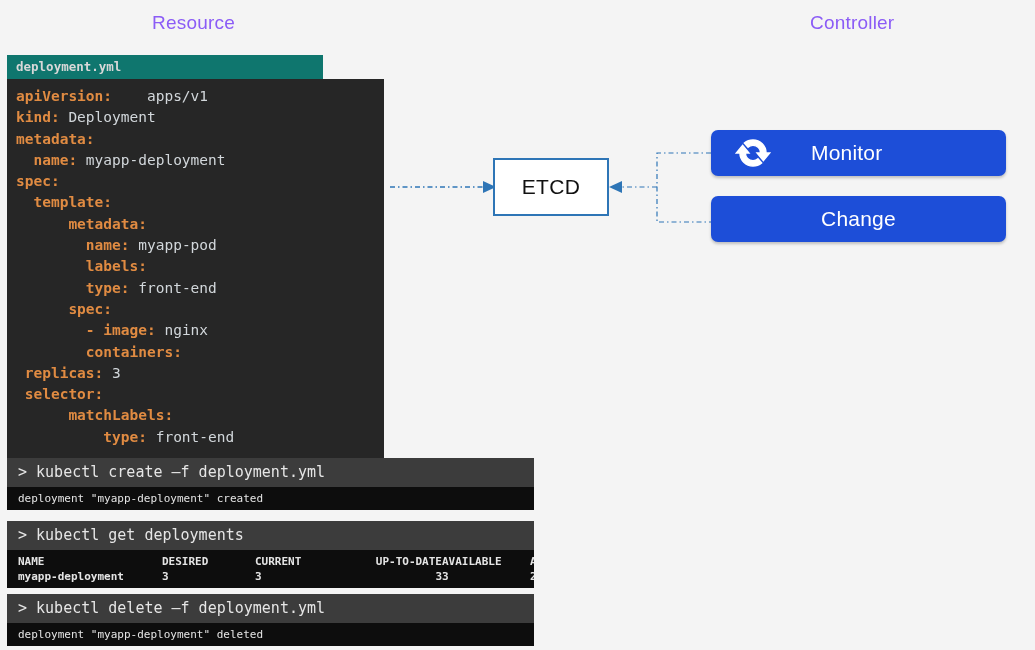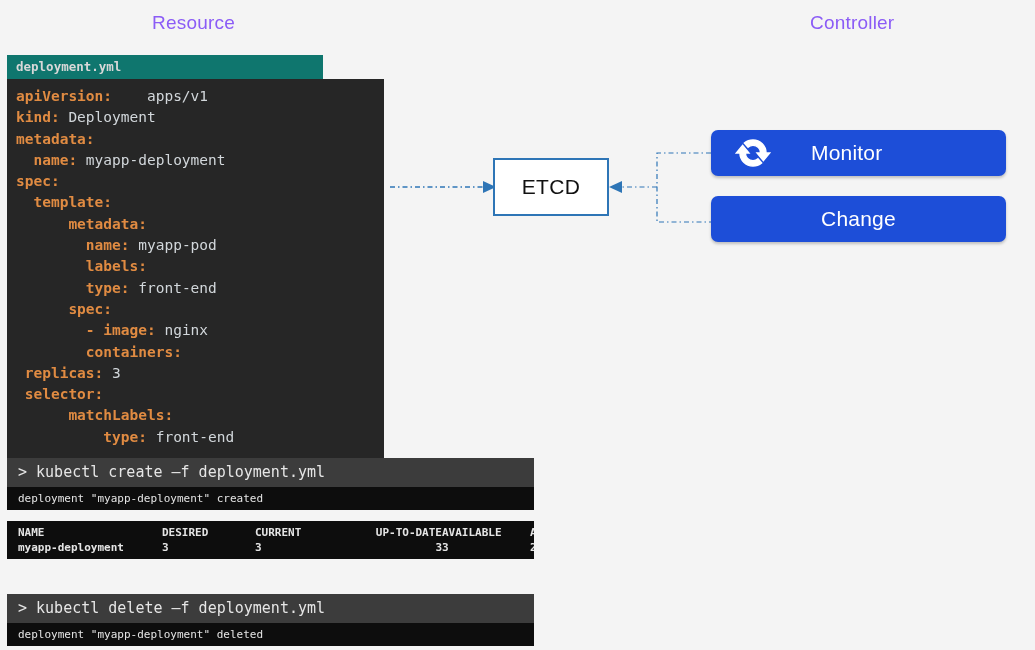--- a/index.html
+++ b/index.html
@@ -183,20 +183,21 @@
       <div class="yline"><span class="yk">          type:</span><span class="yv"> front-end</span></div>
     </div>
 </div>
 
 <div class="term" id="term-create">
   <div class="term-cmd"><span>&gt;</span> <span>kubectl create –f deployment.yml</span></div>
   <div class="term-out">deployment "myapp-deployment" created</div>
 </div>
 
 <div class="term" id="term-get">
+  <div class="term-cmd"><span>&gt;</span> <span>kubectl get deployments</span></div>
   <div class="term-out" id="get-table"><span class="trow"><span class="tcell c-name">NAME</span><span class="tcell c-desired">DESIRED</span><span class="tcell c-current">CURRENT</span><span class="tcell c-uptodate">UP-TO-DATE</span><span class="tcell c-available">AVAILABLE</span><span class="tcell c-age">AGE</span></span><span class="trow"><span class="tcell c-name">myapp-deployment</span><span class="tcell c-desired">3</span><span class="tcell c-current">3</span><span class="tcell c-uptodate">3</span><span class="tcell c-available">3</span><span class="tcell c-age">21s</span></span></div>
 </div>
 
 <div class="term" id="term-delete">
   <div class="term-cmd"><span>&gt;</span> <span>kubectl delete –f deployment.yml</span></div>
   <div class="term-out">deployment "myapp-deployment" deleted</div>
 </div>
 
 <svg id="connectors">
 

